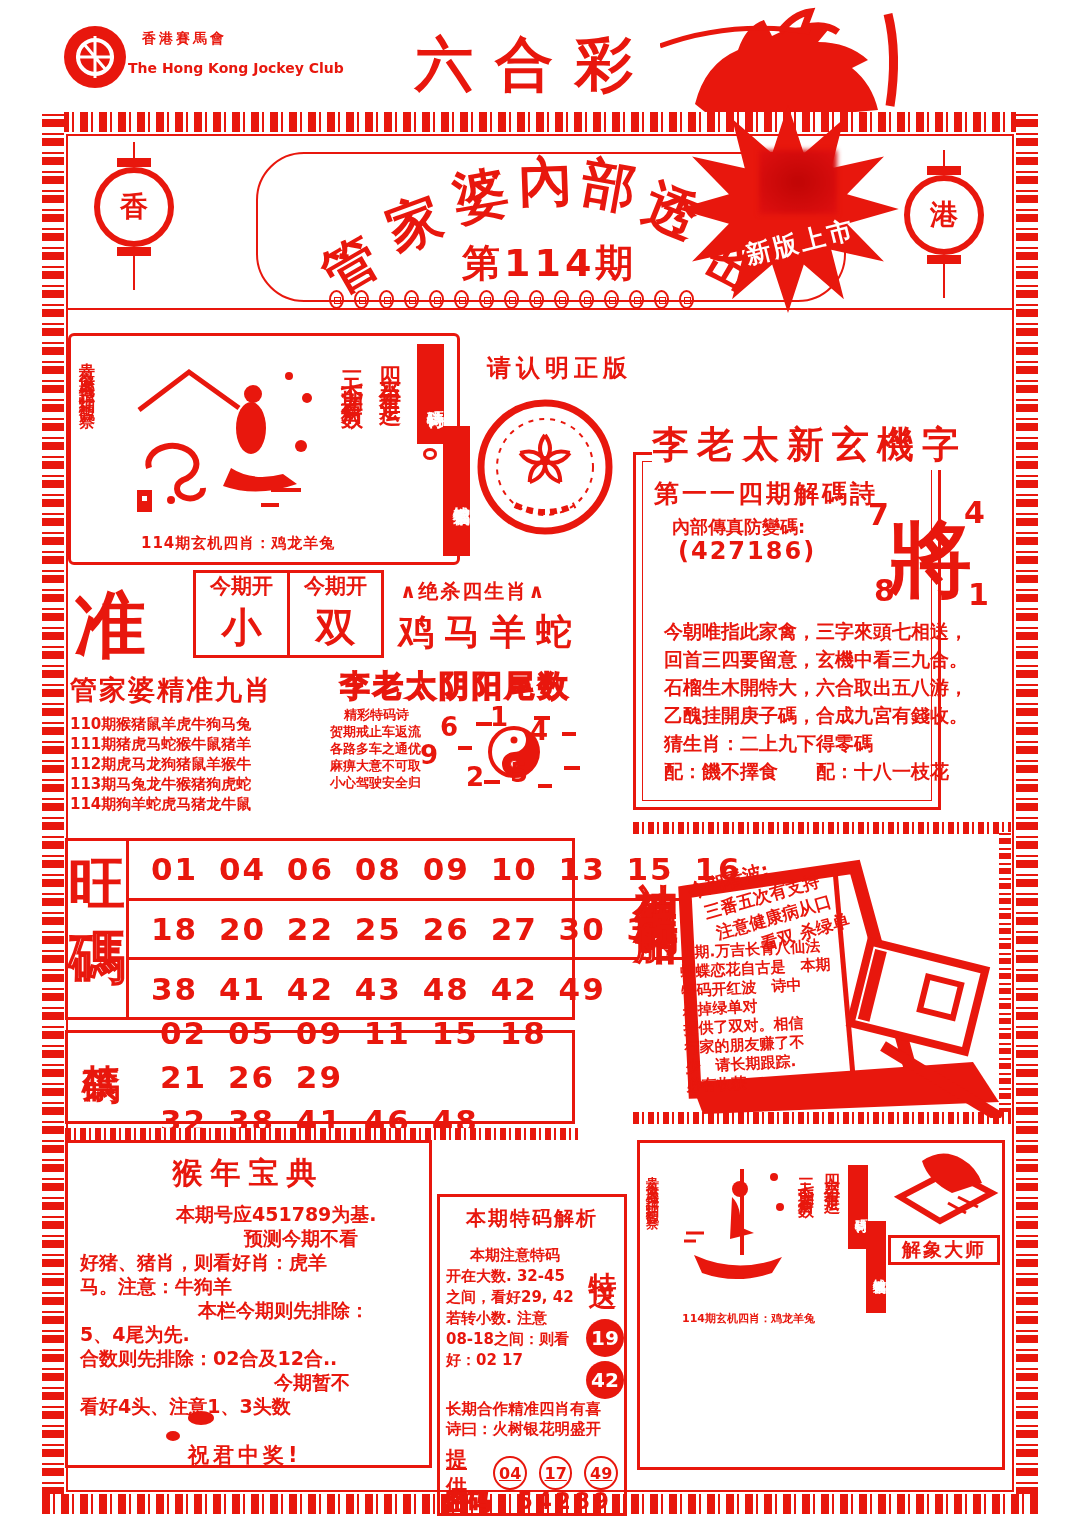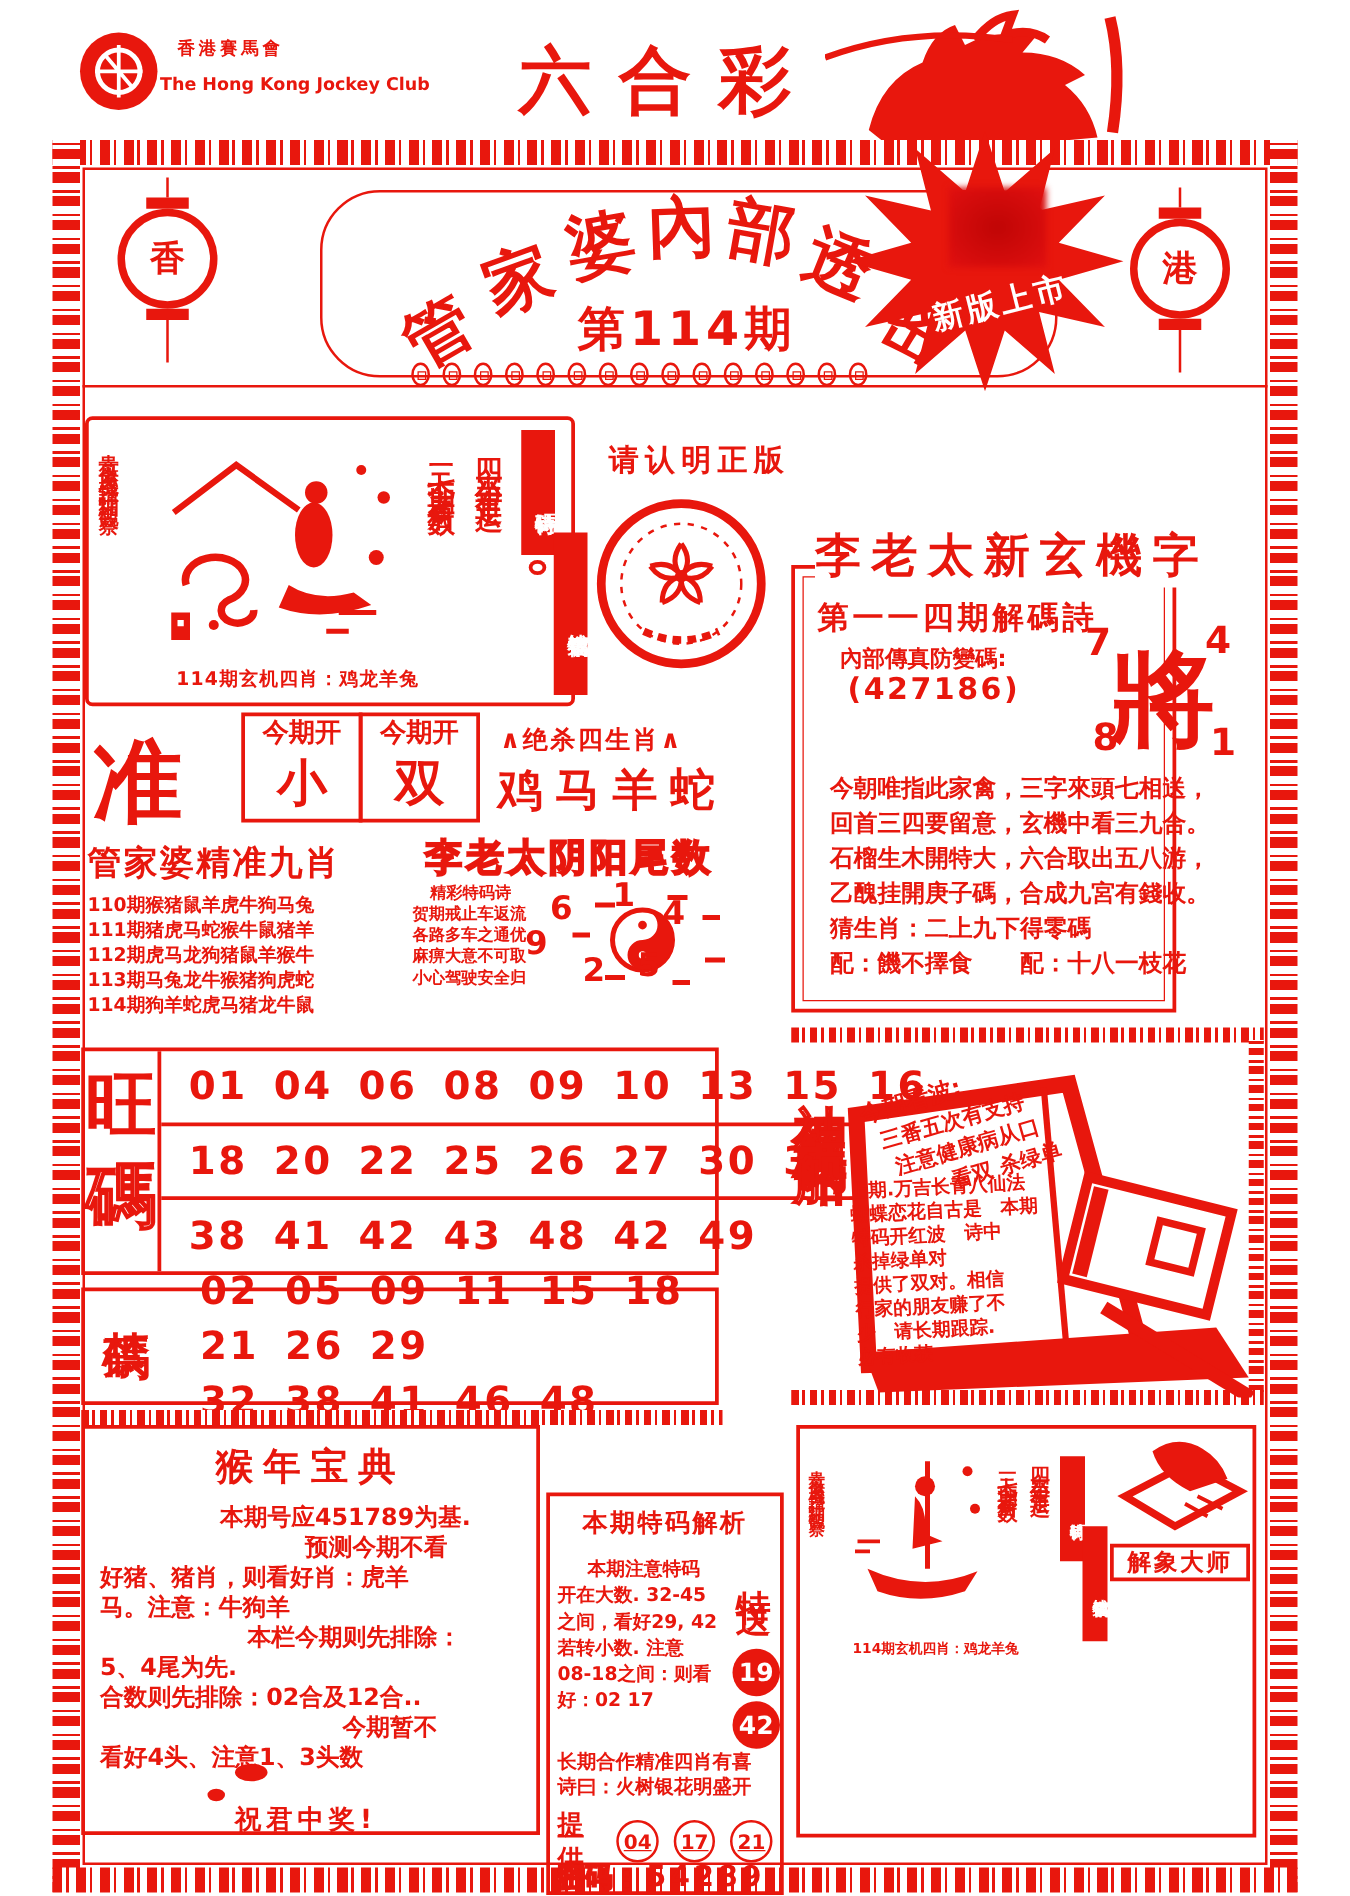--- a/index.html
+++ b/index.html
@@ -303,21 +303,21 @@
     </div>
   <div class="abs circ-solid" style="left:146px;top:164px;">
       <span>42</span>
     </div>
   <div class="abs b" style="left:6px;top:202px;font-size:15.5px;white-space:nowrap;">长期合作精准四肖有喜</div>
   <div class="abs b" style="left:6px;top:222px;font-size:15.5px;white-space:nowrap;">诗曰：火树银花明盛开</div>
   <div class="abs" style="left:6px;top:248px;display:flex;align-items:center;text-decoration:underline;">
     <span class="b" style="font-size:21px;">提供</span>
     <span class="circ-outline">04</span>
     <span class="circ-outline">17</span>
-    <span class="circ-outline">21</span>
+    <span class="circ-outline">49</span>
   </div>
   <div class="abs" style="left:6px;top:290px;">
     <span class="b outline" style="font-size:22px;">密码：</span>
     <span class="b" style="font-size:23px;letter-spacing:3px;">54289</span>
   </div>
 </div>
 
 <div class="abs" style="left:637px;top:1140px;width:368px;height:330px;border:3px solid var(--red);">
   <div class="abs vtext" style="left:6px;top:22px;font-size:13px;letter-spacing:5px;height:170px;">贵薇玄機請仔細觀察</div>
   <svg class="abs" style="left:42px;top:20px;" width="112" height="150" viewBox="0 0 112 150">

